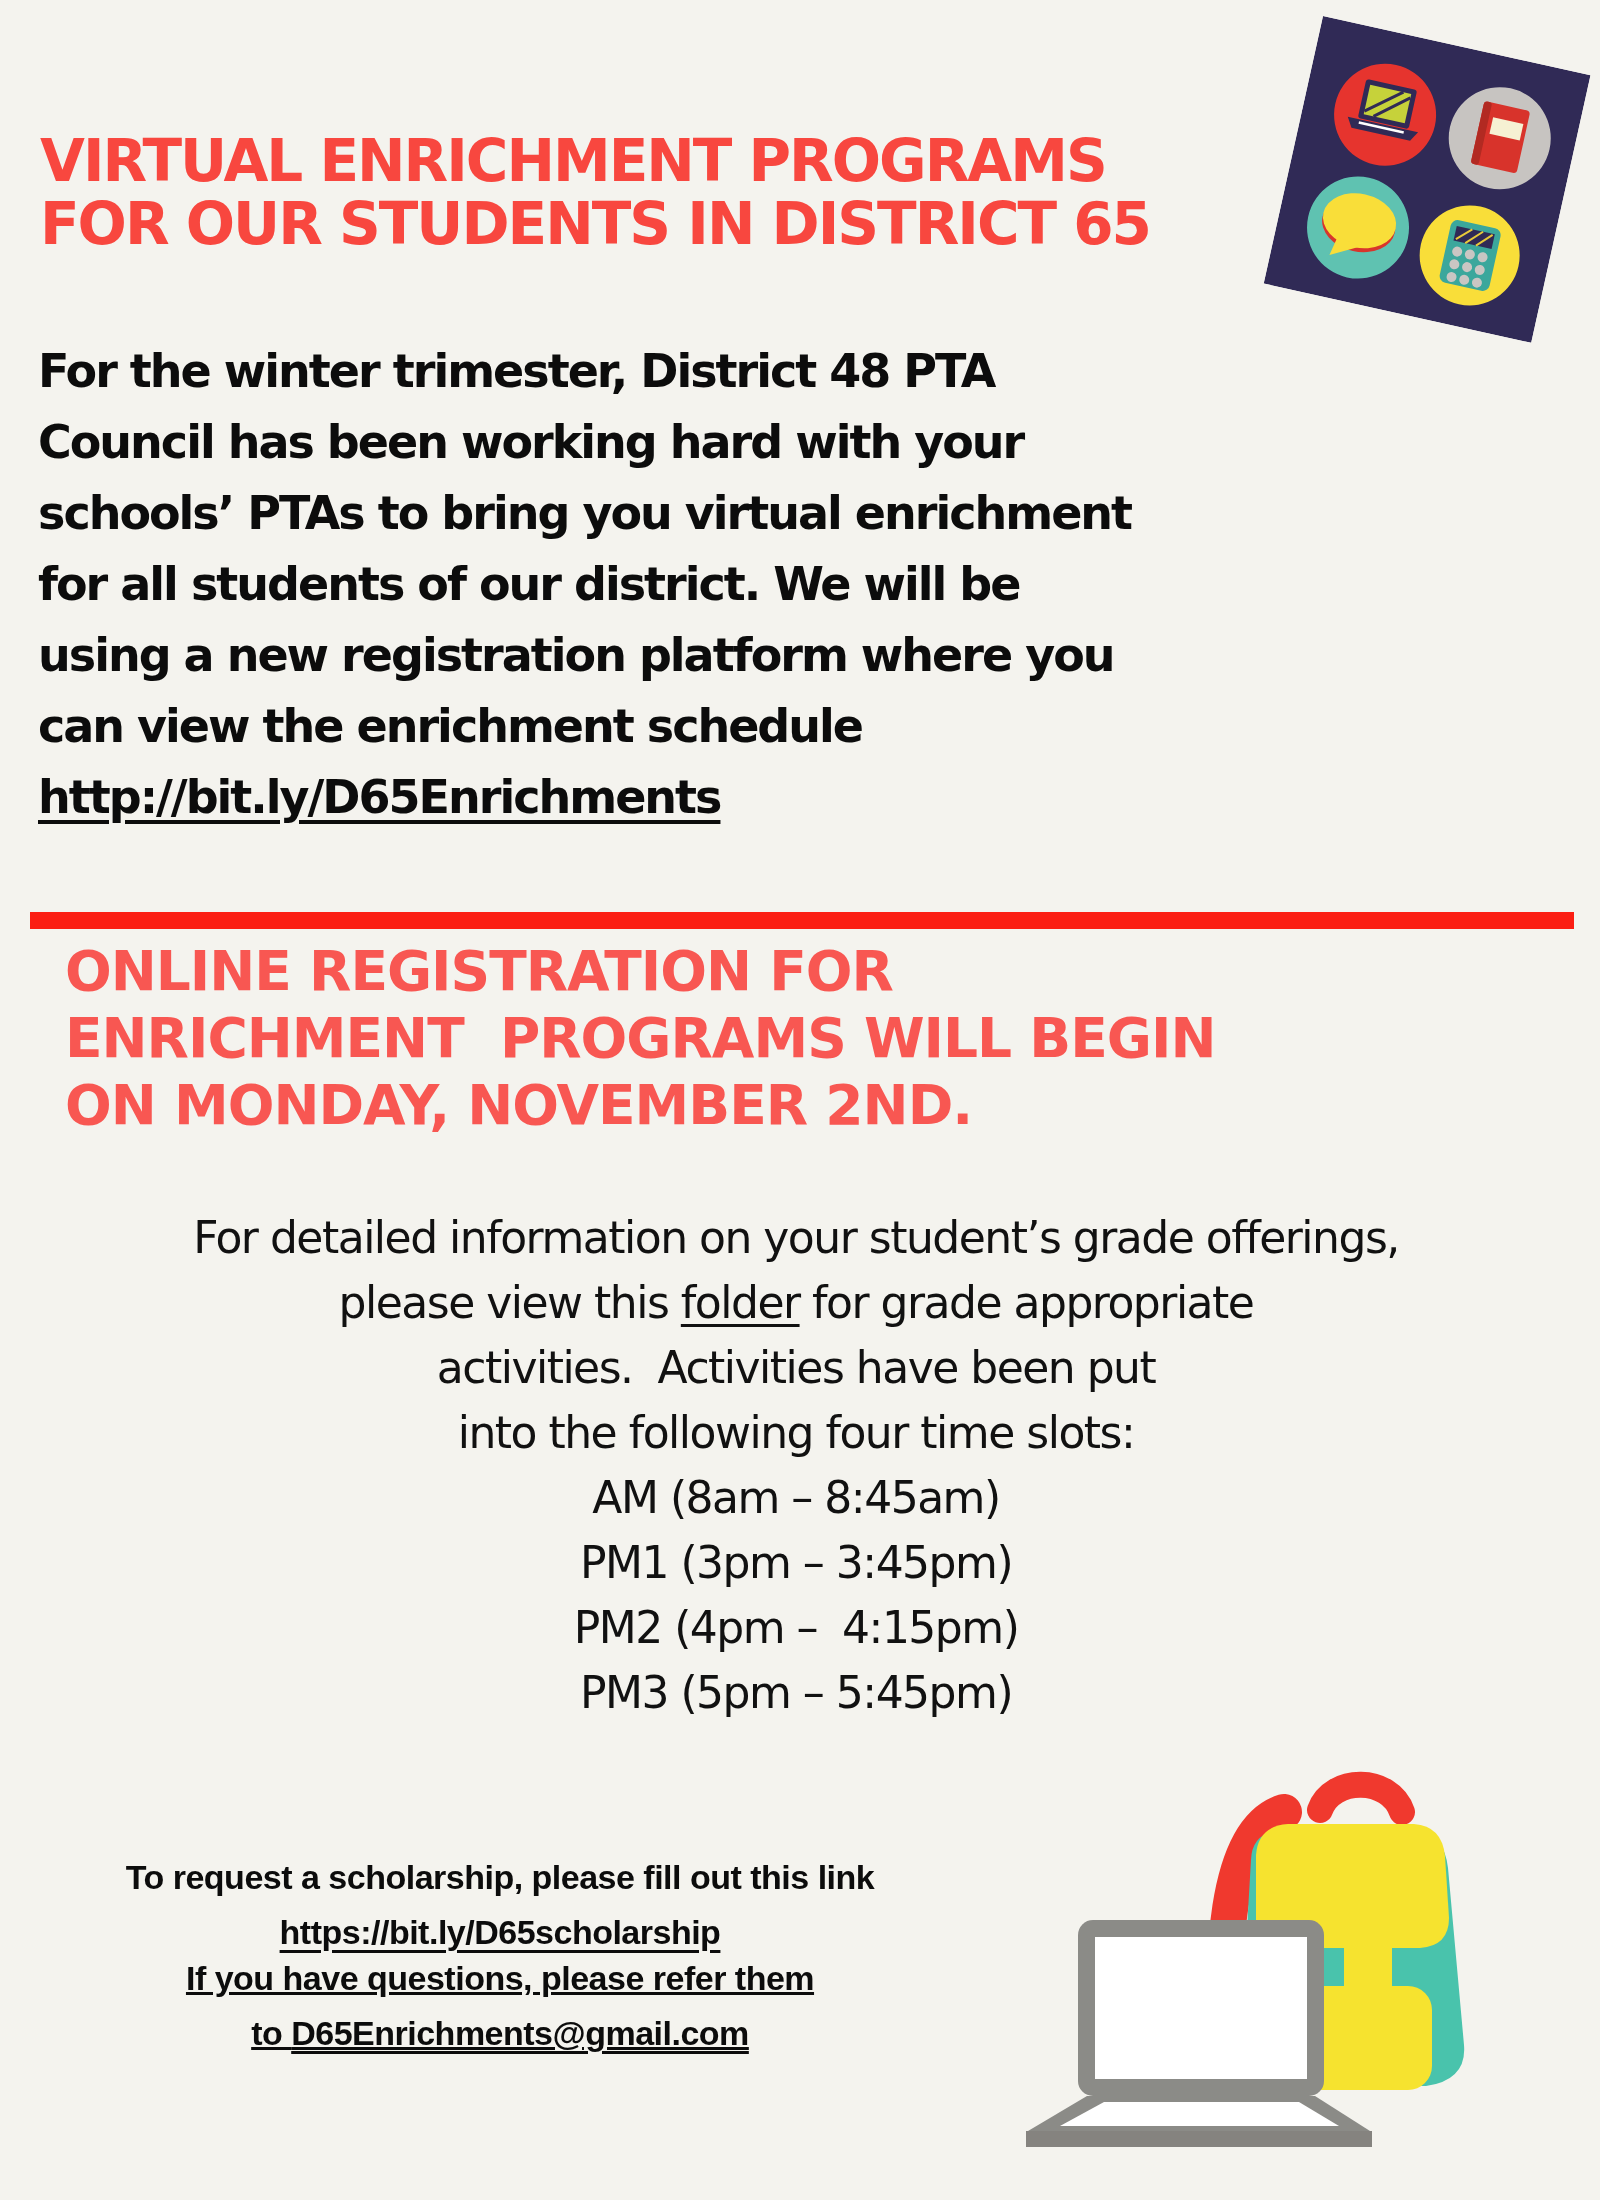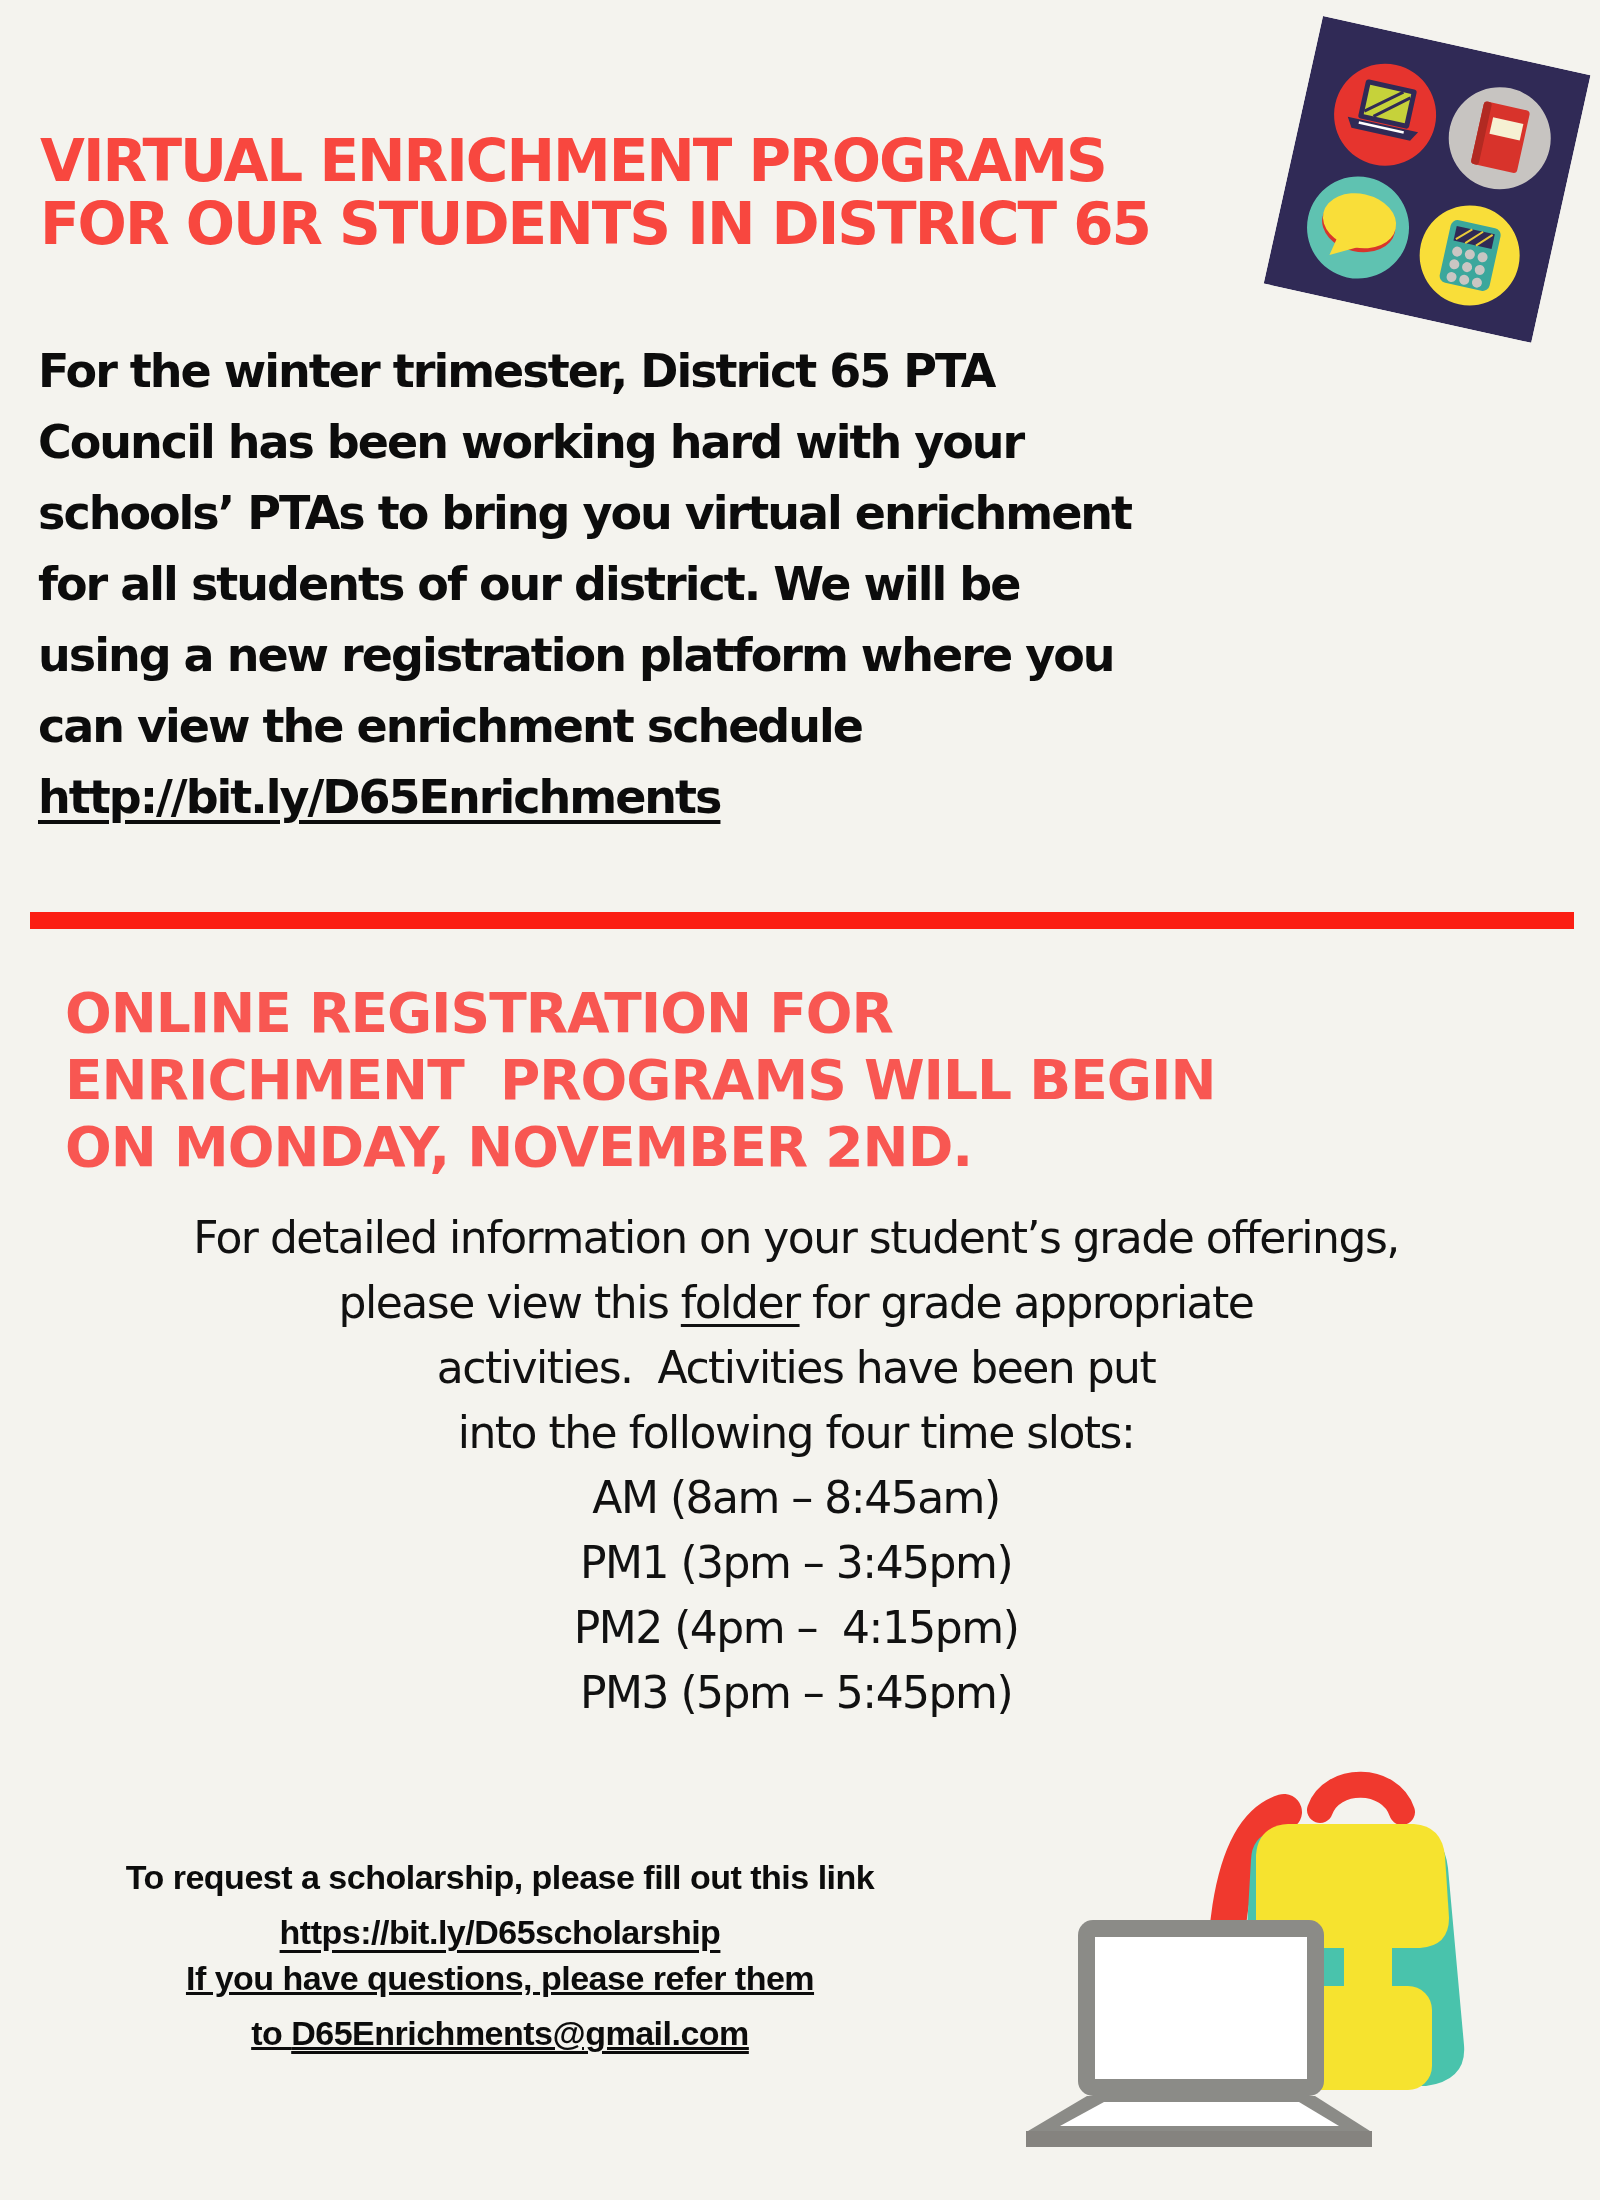--- a/index.html
+++ b/index.html
@@ -52,21 +52,20 @@
   .divider{
     position:absolute;left:30px;top:912px;width:1544px;height:17px;
     background:var(--divider-red);
   }
 
   .notice{
     position:absolute;left:65px;top:938px;width:1250px;
     color:var(--notice-red);
     font-size:55px;line-height:67px;font-weight:800;letter-spacing:-1px;
     text-transform:uppercase;
-    margin-top:42px;
   }
 
   .details{
     position:absolute;left:0;top:1205px;width:1552px;
     text-align:center;color:#111;
     font-size:44px;line-height:65px;letter-spacing:-1.5px;padding-left:40px;
   }
   .details .link{text-decoration:underline;text-decoration-thickness:3px;text-underline-offset:6px;}
 
   .bottom-block{
@@ -135,21 +134,21 @@
             <circle cx="208" cy="214" r="5"></circle>
           <circle cx="182" cy="227" r="5"></circle>
             <circle cx="195" cy="227" r="5"></circle>
             <circle cx="208" cy="227" r="5"></circle>
         </g>
       </g>
     </svg>
   </div>
 
   <div class="intro">
-    <div>For the winter trimester, District 65 PTA</div>
+    <div>For the winter trimester, District 48 PTA</div>
     <div>Council has been working hard with your</div>
     <div>schools’ PTAs to bring you virtual enrichment</div>
     <div>for all students of our district. We will be</div>
     <div>using a new registration platform where you</div>
     <div>can view the enrichment schedule</div>
     <div><span class="link">http://bit.ly/D65Enrichments</span></div>
   </div>
 
   <div class="divider"></div>
 

